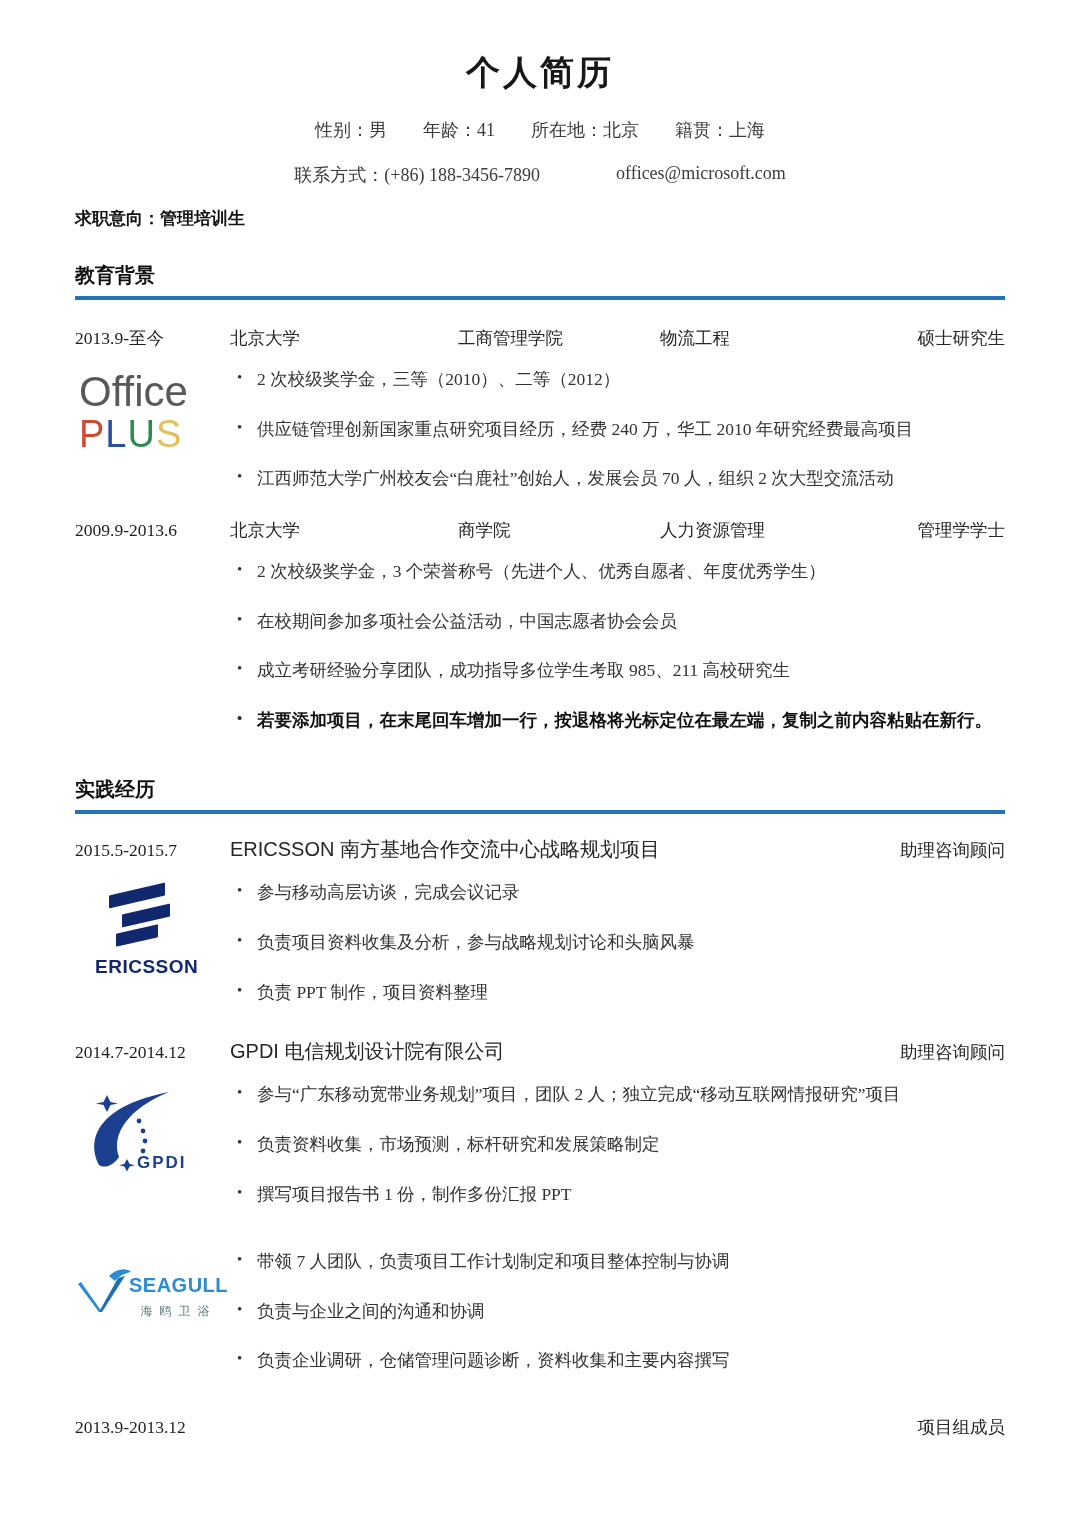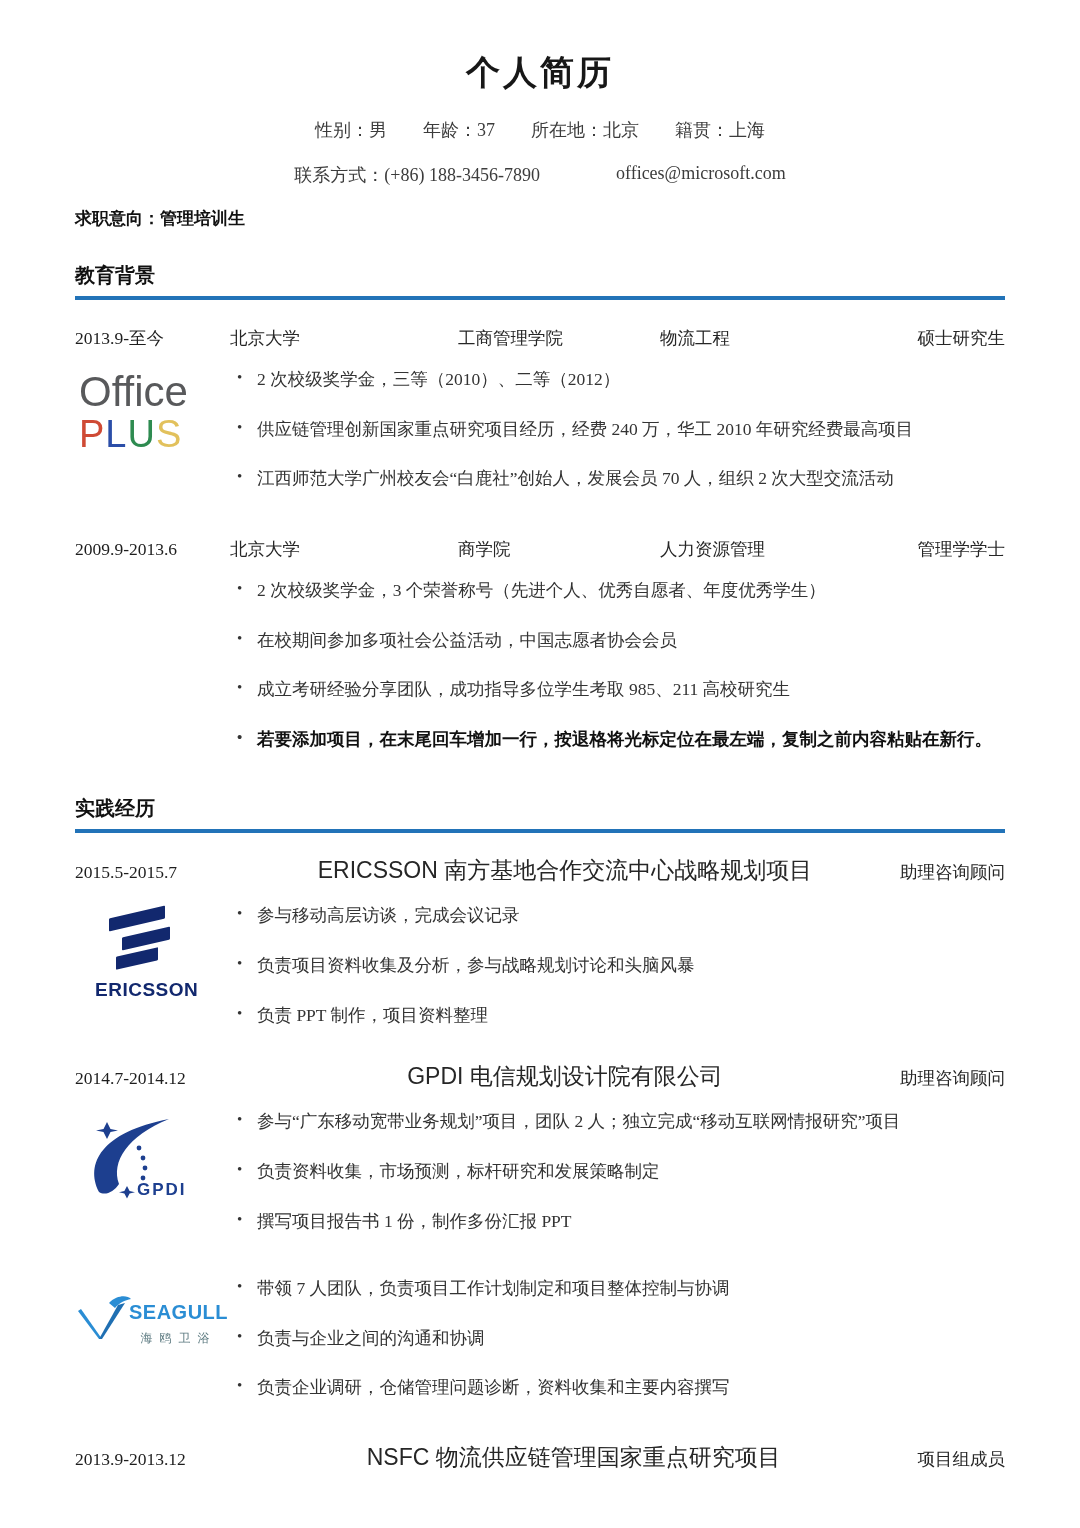--- a/index.html
+++ b/index.html
@@ -47,21 +47,21 @@
   }
   .exp-row {
     display:grid; grid-template-columns:155px 1fr auto;
     align-items:baseline; margin-top:22px;
   }
   .period { font-size:17.5px; color:#1e1e1e; }
   .org, .exp-title, .exp-role {
     font-family:"Liberation Sans", sans-serif;
     font-size:17.5px; font-weight:500; color:#262626;
   }
-  .exp-title { font-size:23px;text-align:center; }
+  .exp-title { font-size:20px; }
   .right { justify-self:end; }
 
   
   .entry-body { display:flex; margin-top:18px; }
   .logo-col { width:155px; flex:none; }
   ul.bullets { flex:1; list-style:none; }
   ul.bullets li {
     position:relative; padding-left:27px; margin-bottom:26px;
     font-size:17.5px; line-height:1.35; color:#333;
   }
@@ -125,21 +125,21 @@
 </style>
 </head>
 <body>
 
 <div class="page">
 
   <h1 class="title">个人简历</h1>
 
   <div class="info-row1">
     <span>性别：男</span>
-    <span>年龄：37</span>
+    <span>年龄：41</span>
     <span>所在地：北京</span>
     <span>籍贯：上海</span>
   </div>
 
   <div class="info-row2">
     <span>联系方式：(+86) 188-3456-7890</span>
     <span>offices@microsoft.com</span>
   </div>
 
   <div class="objective">求职意向：管理培训生</div>
@@ -163,21 +163,21 @@
         </div>
       </div>
     </div>
     <ul class="bullets">
       <li>2 次校级奖学金，三等（2010）、二等（2012）</li>
       <li>供应链管理创新国家重点研究项目经历，经费 240 万，华工 2010 年研究经费最高项目</li>
       <li>江西师范大学广州校友会“白鹿社”创始人，发展会员 70 人，组织 2 次大型交流活动</li>
     </ul>
   </div>
 
-  <div class="edu-row" style="margin-top:20px;">
+  <div class="edu-row" style="margin-top:1px;">
     <span class="period">2009.9-2013.6</span>
     <span class="org">北京大学</span>
     <span class="org">商学院</span>
     <span class="org">人力资源管理</span>
     <span class="org right">管理学学士</span>
   </div>
   <div class="entry-body">
     <div class="logo-col"></div>
     <ul class="bullets">
       <li>2 次校级奖学金，3 个荣誉称号（先进个人、优秀自愿者、年度优秀学生）</li>
@@ -256,17 +256,16 @@
     </div>
     <ul class="bullets">
       <li>带领 7 人团队，负责项目工作计划制定和项目整体控制与协调</li>
       <li>负责与企业之间的沟通和协调</li>
       <li>负责企业调研，仓储管理问题诊断，资料收集和主要内容撰写</li>
     </ul>
   </div>
 
   <div class="exp-row" style="margin-top:16px;">
     <span class="period">2013.9-2013.12</span>
-    <span class="exp-title">NSFC 物流供应链管理国家重点研究项目</span>
     <span class="exp-role right">项目组成员</span>
   </div>
 
 </div>
 
 </body></html>

